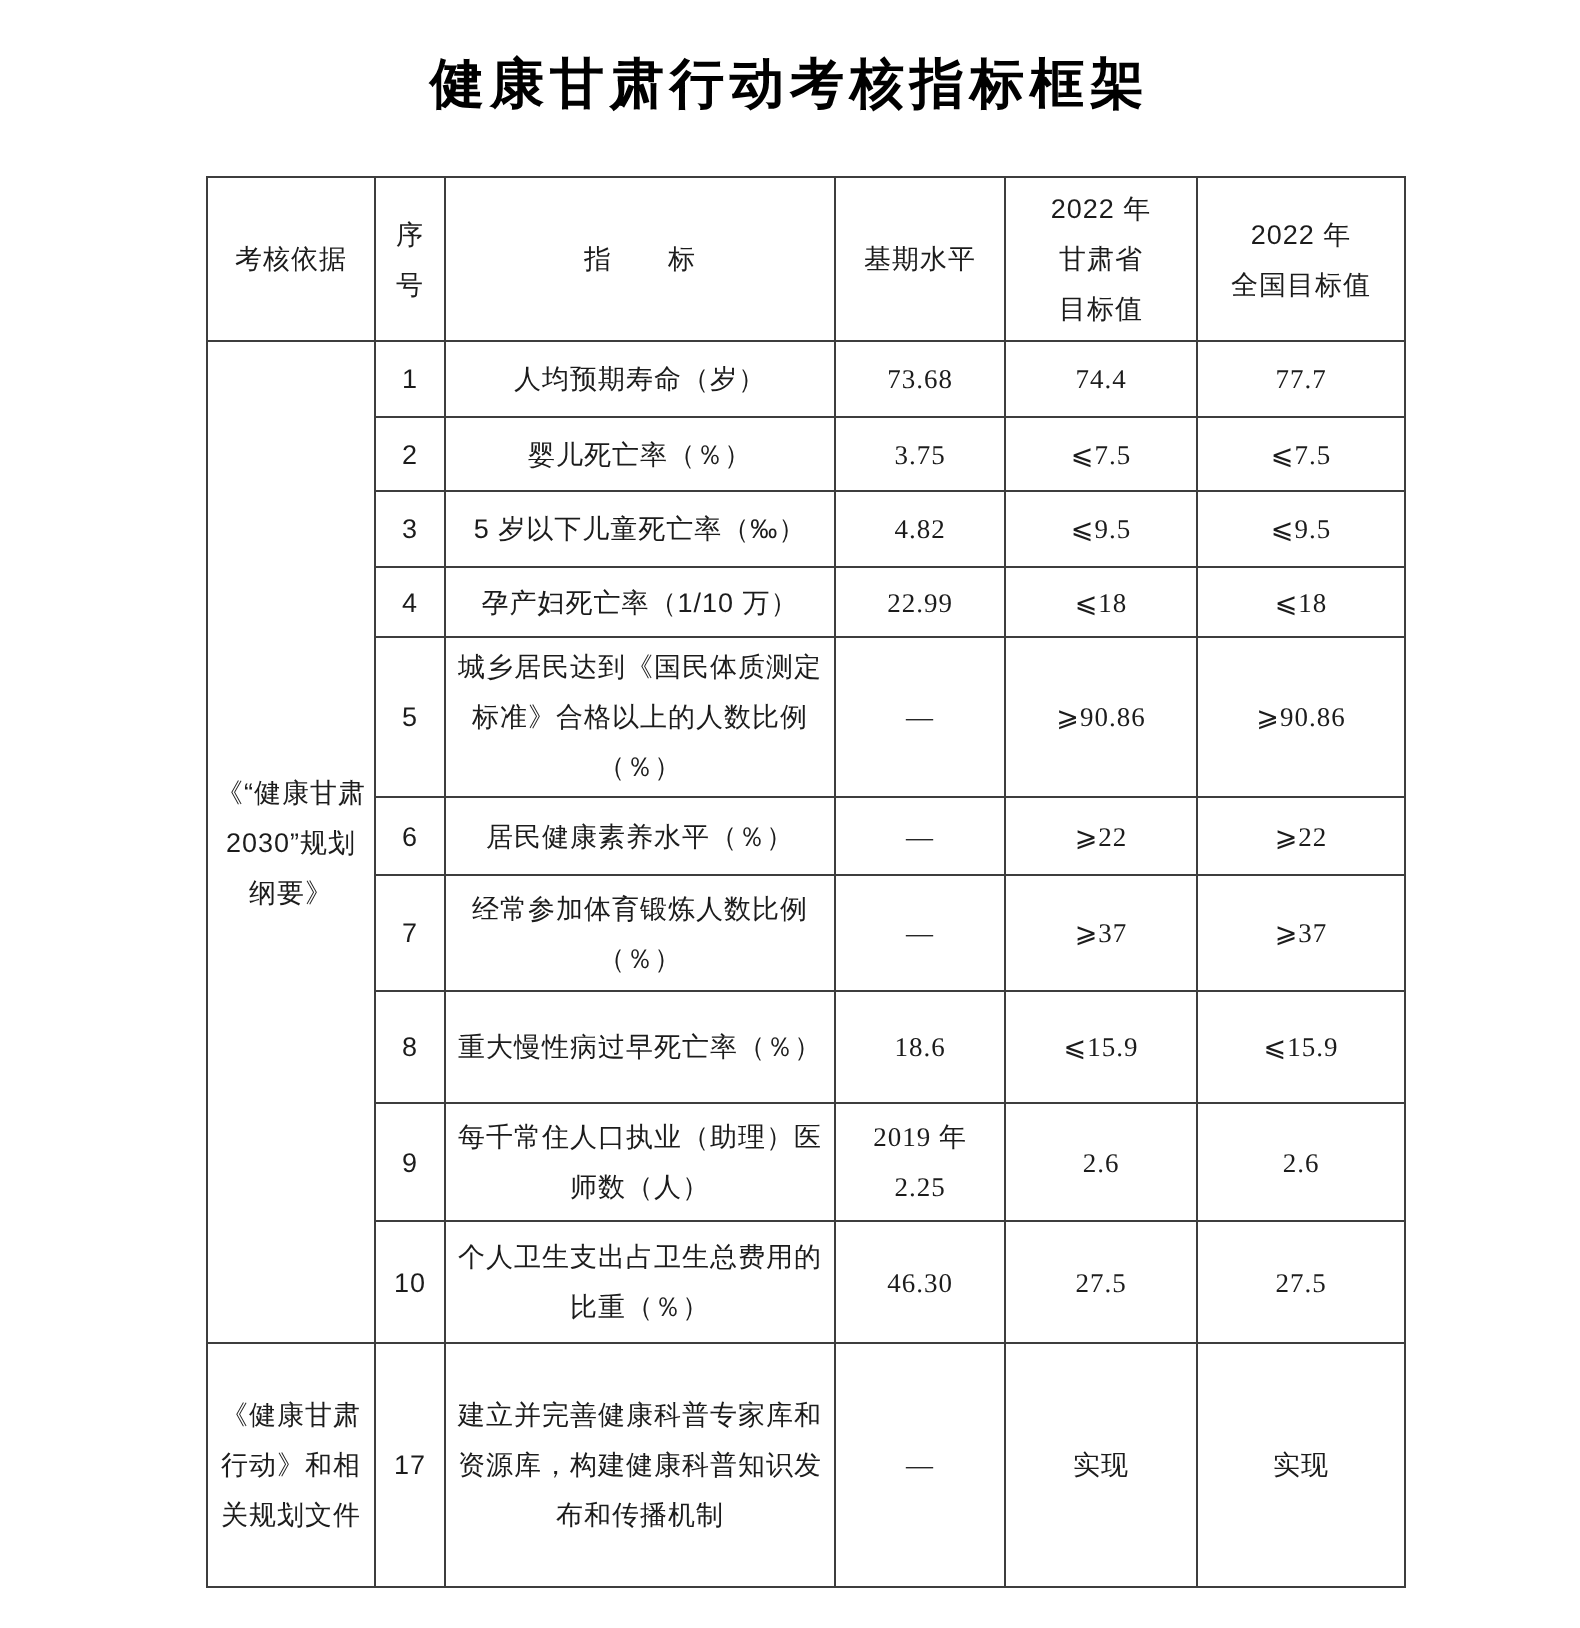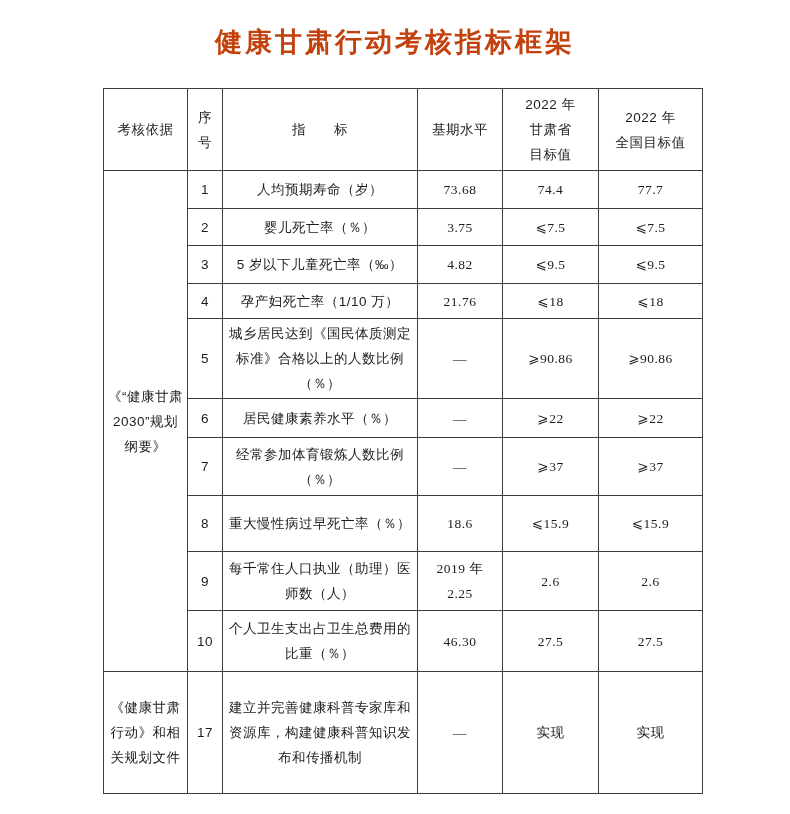--- a/index.html
+++ b/index.html
@@ -18,21 +18,21 @@
   }
   .doc-title {
     position: absolute;
     top: 24px;
     left: 0;
     width: 100%;
     text-align: center;
     font-size: 27px;
     font-weight: bold;
     letter-spacing: 3px;
-    color: #c2410c;
+    color: #000000;
     font-family: "Liberation Sans", sans-serif;
   }
   table.kpi {
     position: absolute;
     left: 103px;
     top: 88px;
     border-collapse: collapse;
     table-layout: fixed;
     width: 599px;
     background: #fff;
@@ -125,21 +125,21 @@
       <td>3</td>
       <td class="indicator-cell">5 岁以下儿童死亡率（‰）</td>
       <td class="num-cell">4.82</td>
       <td class="num-cell">⩽9.5</td>
       <td class="num-cell">⩽9.5</td>
     </tr>
 
     <tr style="height:35px">
       <td>4</td>
       <td class="indicator-cell">孕产妇死亡率（1/10 万）</td>
-      <td class="num-cell">21.76</td>
+      <td class="num-cell">22.99</td>
       <td class="num-cell">⩽18</td>
       <td class="num-cell">⩽18</td>
     </tr>
 
     <tr style="height:80px">
       <td>5</td>
       <td class="indicator-cell">城乡居民达到《国民体质测定标准》合格以上的人数比例（％）</td>
       <td class="num-cell">—</td>
       <td class="num-cell">⩾90.86</td>
       <td class="num-cell">⩾90.86</td>

